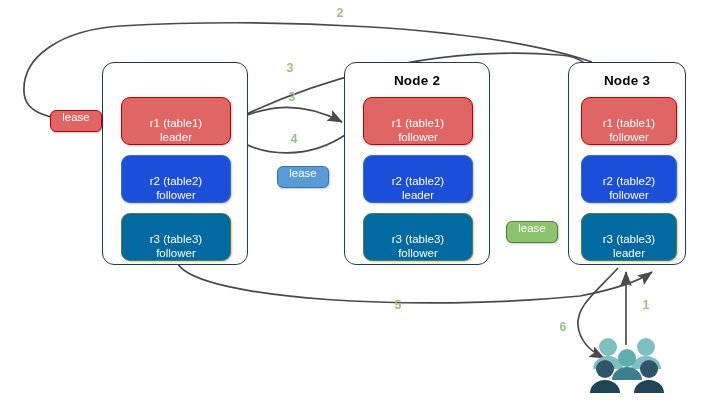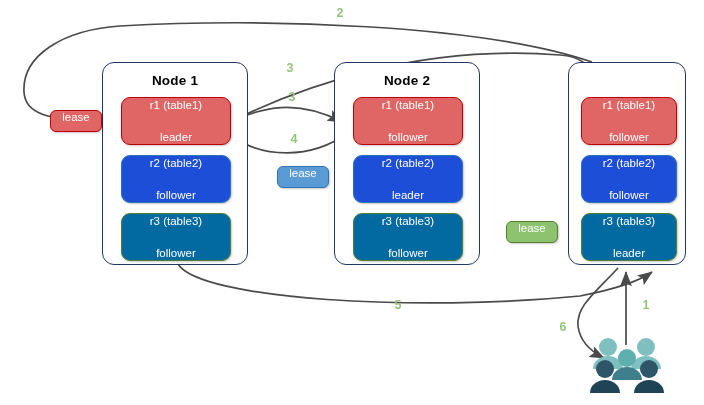--- a/index.html
+++ b/index.html
@@ -41,21 +41,21 @@
     color: #000000;
     letter-spacing: 0.2px;
   }
   .replica {
     position: absolute;
     box-sizing: border-box;
     border-radius: 9px;
     display: flex;
     flex-direction: column;
     align-items: center;
-    justify-content: space-between;
+    justify-content: flex-end;
     color: #ffffff;
     font-size: 11.5px;
     line-height: 14px;
     text-align: center;
     box-shadow: 1px 1px 2px rgba(0,0,0,0.22);
   }
   .replica .ln { display: block; }
   .rep-red   { background: #E06666; border: 1.6px solid #C00000; }
   .rep-blue  { background: #1d4ed8; border: 1.6px solid #2E75B6; }
   .rep-green { background: #0369a1; border: 1.6px solid #538135; }
@@ -106,52 +106,52 @@
     <path d="M 348,133 C 310,160 262,158 232,136" fill="none" stroke="#4a4a4a" stroke-width="1.7" marker-end="url(#arrowhead)"></path>
 
     <path d="M 178,264 C 200,300 420,312 580,296 C 616,289 638,282 652,272" fill="none" stroke="#4a4a4a" stroke-width="1.7" marker-end="url(#arrowhead)"></path>
 
     <path d="M 626,345 L 626,272" fill="none" stroke="#4a4a4a" stroke-width="1.7" marker-end="url(#arrowhead)"></path>
 
     <path d="M 618,268 C 596,292 576,306 578,326 C 580,342 592,352 604,358" fill="none" stroke="#4a4a4a" stroke-width="1.7" marker-end="url(#arrowhead)"></path>
   </svg>
 
   <div class="node-box" style="left:102px; top:62px; width:146px; height:203px;">
-    <div class="node-title">Node 1</div>
     <div class="replica rep-red" style="left:18px; top:34px; width:110px; height:48px;">
       <span class="ln">r1 (table1)</span>
       <span class="ln">leader</span>
     </div>
     <div class="replica rep-blue" style="left:18px; top:92px; width:110px; height:48px;">
       <span class="ln">r2 (table2)</span>
       <span class="ln">follower</span>
     </div>
     <div class="replica rep-green" style="left:18px; top:150px; width:110px; height:48px;">
       <span class="ln">r3 (table3)</span>
       <span class="ln">follower</span>
     </div>
   </div>
 
-  <div class="node-box" style="left:334px; top:62px; width:146px; height:203px;">
+  <div class="node-box" style="left:344px; top:62px; width:146px; height:203px;">
     <div class="node-title">Node 2</div>
     <div class="replica rep-red" style="left:18px; top:34px; width:110px; height:48px;">
       <span class="ln">r1 (table1)</span>
       <span class="ln">follower</span>
     </div>
     <div class="replica rep-blue" style="left:18px; top:92px; width:110px; height:48px;">
       <span class="ln">r2 (table2)</span>
       <span class="ln">leader</span>
     </div>
     <div class="replica rep-green" style="left:18px; top:150px; width:110px; height:48px;">
       <span class="ln">r3 (table3)</span>
       <span class="ln">follower</span>
     </div>
   </div>
 
   <div class="node-box" style="left:568px; top:62px; width:118px; height:203px;">
+    <div class="node-title">Node 3</div>
     <div class="replica rep-red" style="left:12px; top:34px; width:96px; height:48px;">
       <span class="ln">r1 (table1)</span>
       <span class="ln">follower</span>
     </div>
     <div class="replica rep-blue" style="left:12px; top:92px; width:96px; height:48px;">
       <span class="ln">r2 (table2)</span>
       <span class="ln">follower</span>
     </div>
     <div class="replica rep-green" style="left:12px; top:150px; width:96px; height:48px;">
       <span class="ln">r3 (table3)</span>

